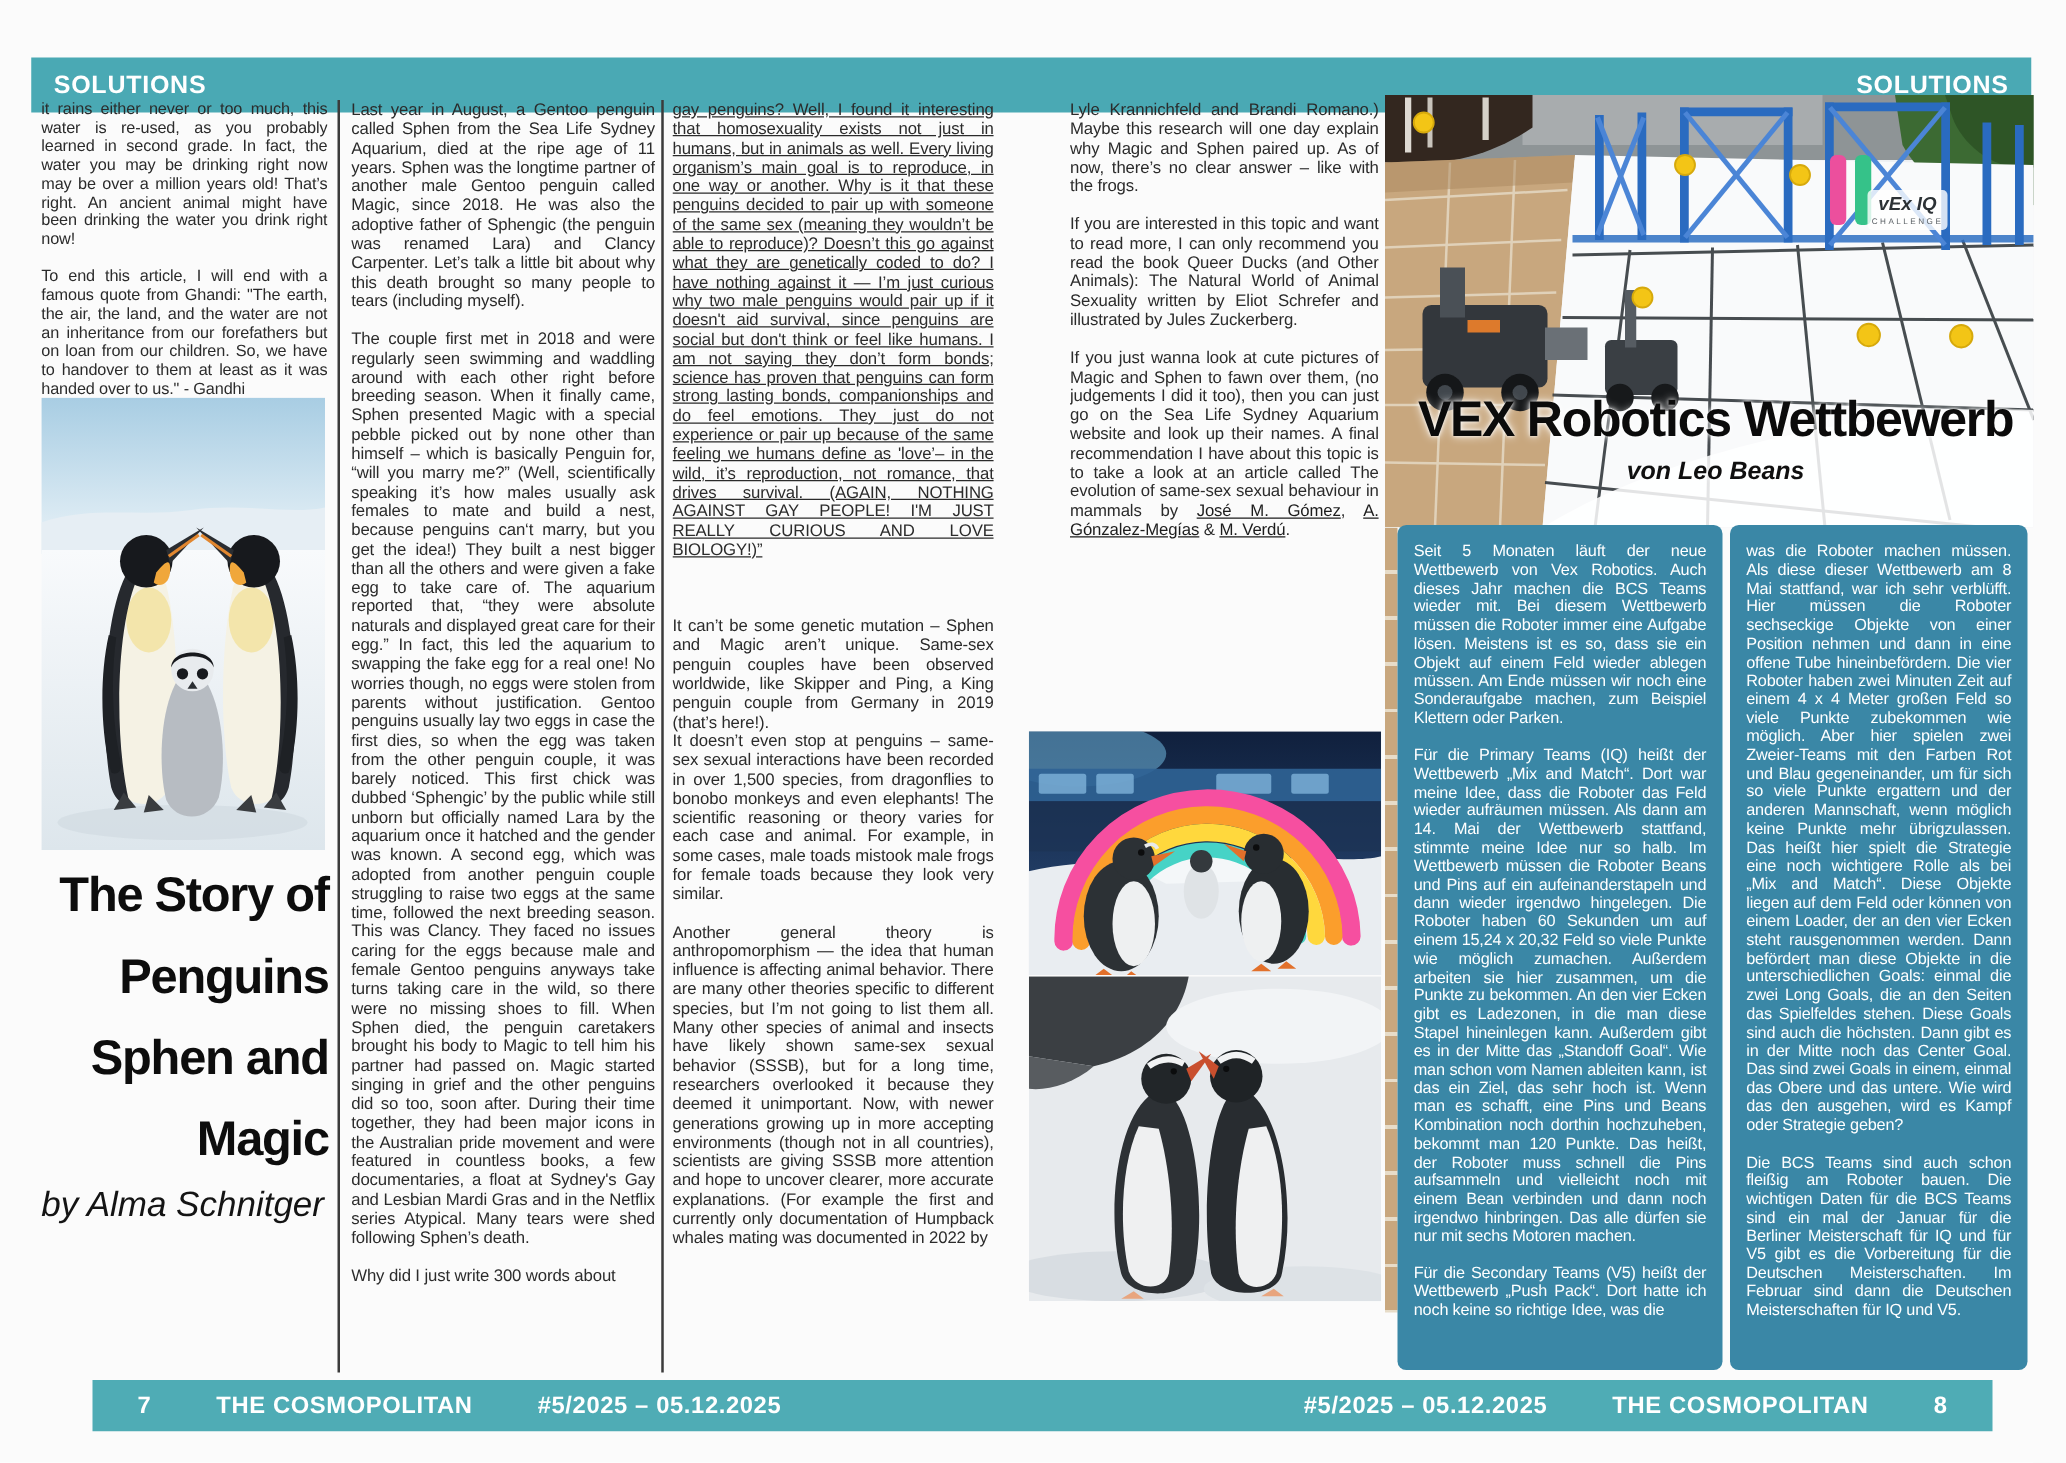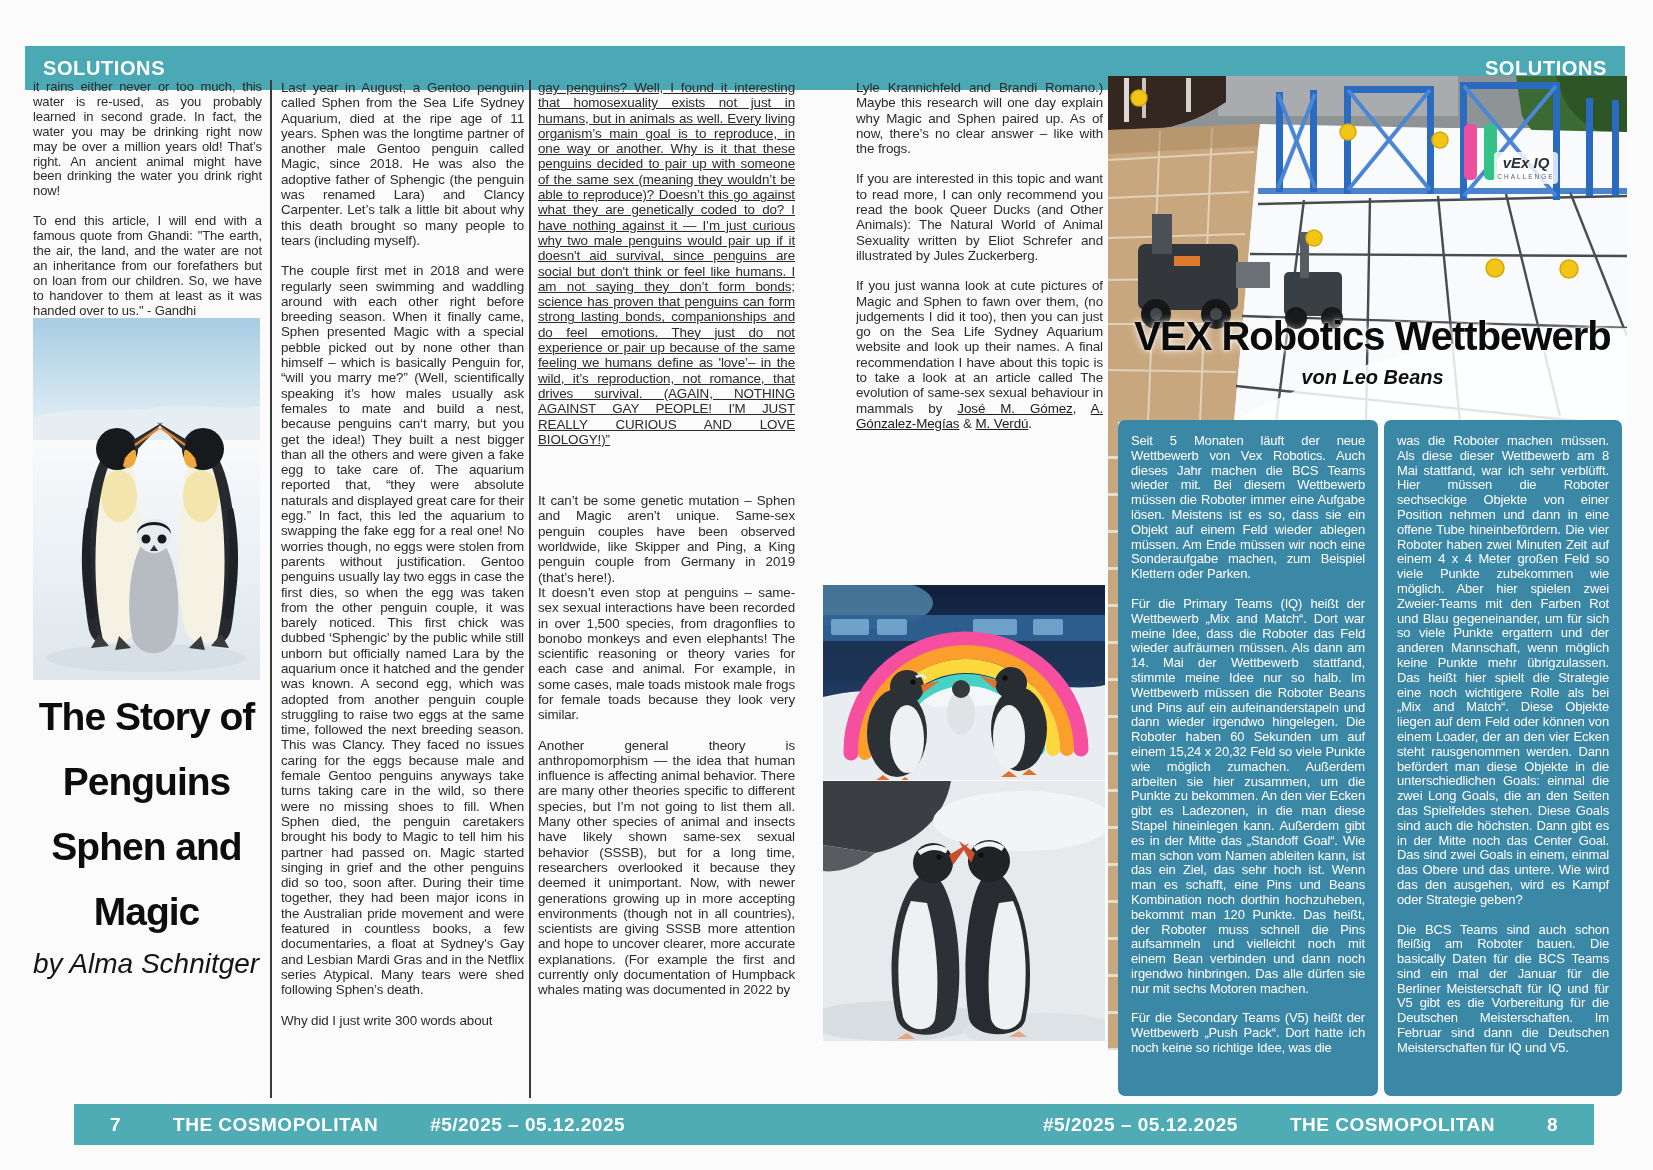--- a/index.html
+++ b/index.html
@@ -23,21 +23,21 @@
   .vdiv{position:absolute;top:80px;width:2px;height:1018px;background:#3b3b3b;}
   .d1{left:270px;} .d2{left:529px;}
   .photo{position:absolute;overflow:hidden;}
   .photo svg{display:block;width:100%;height:100%;}
   .emperor{left:33px;top:318px;width:227px;height:362px;}
   .rainbow{left:823px;top:585px;width:282px;height:195px;}
   .kissing{left:823px;top:781px;width:282px;height:260px;}
   .robots{left:1108px;top:76px;width:519px;height:346px;}
   .pave-strip{position:absolute;left:1108px;top:422px;width:10px;height:628px;
       background:repeating-linear-gradient(to bottom,#c8a77e 0 34px,#e7dcc8 34px 37px);}
-  .art-title{position:absolute;left:30px;top:684px;width:233px;text-align:center;
+  .art-title{position:absolute;left:30px;top:684px;width:233px;text-align:right;
       font-size:39px;font-weight:800;line-height:65px;letter-spacing:-1px;color:#0d0d0d;}
   .art-byline{position:absolute;left:33px;top:948px;width:245px;font-style:italic;
       font-size:28px;color:#141414;}
   .vex-title{position:absolute;left:1118px;top:314px;width:509px;text-align:center;
       font-size:40px;font-weight:800;letter-spacing:-1px;color:#0b0b0b;white-space:nowrap;
       text-shadow:0 0 8px rgba(255,255,255,.95),0 0 3px rgba(255,255,255,.95);}
   .vex-byline{position:absolute;left:1118px;top:366px;width:509px;text-align:center;
       font-size:20px;font-weight:bold;font-style:italic;color:#101010;
       text-shadow:0 0 6px rgba(255,255,255,.95);}
   .debox{position:absolute;top:420px;height:676px;background:#3A87A6;border-radius:7px;
@@ -317,21 +317,21 @@
   <div class="vex-byline">von Leo Beans</div>
 
   <div class="debox box1">
     <p>Seit 5 Monaten läuft der neue Wettbewerb von Vex Robotics. Auch dieses Jahr machen die BCS Teams wieder mit. Bei diesem Wettbewerb müssen die Roboter immer eine Aufgabe lösen. Meistens ist es so, dass sie ein Objekt auf einem Feld wieder ablegen müssen. Am Ende müssen wir noch eine Sonderaufgabe machen, zum Beispiel Klettern oder Parken.</p>
     <p>Für die Primary Teams (IQ) heißt der Wettbewerb „Mix and Match“. Dort war meine Idee, dass die Roboter das Feld wieder aufräumen müssen. Als dann am 14. Mai der Wettbewerb stattfand, stimmte meine Idee nur so halb. Im Wettbewerb müssen die Roboter Beans und Pins auf ein aufeinanderstapeln und dann wieder irgendwo hingelegen. Die Roboter haben 60 Sekunden um auf einem 15,24 x 20,32 Feld so viele Punkte wie möglich zumachen. Außerdem arbeiten sie hier zusammen, um die Punkte zu bekommen. An den vier Ecken gibt es Ladezonen, in die man diese Stapel hineinlegen kann. Außerdem gibt es in der Mitte das „Standoff Goal“. Wie man schon vom Namen ableiten kann, ist das ein Ziel, das sehr hoch ist. Wenn man es schafft, eine Pins und Beans Kombination noch dorthin hochzuheben, bekommt man 120 Punkte.  Das heißt, der Roboter muss schnell die Pins aufsammeln und vielleicht noch mit einem Bean verbinden und dann noch irgendwo hinbringen. Das alle dürfen sie nur mit sechs Motoren machen.</p>
     <p>Für die Secondary Teams (V5) heißt der Wettbewerb „Push Pack“. Dort hatte ich noch keine so richtige Idee, was die</p>
   </div>
 
   <div class="debox box2">
     <p>was die Roboter machen müssen. Als diese dieser Wettbewerb am 8 Mai stattfand, war ich sehr verblüfft. Hier müssen die Roboter sechseckige Objekte von einer Position nehmen und dann in eine offene Tube hineinbefördern. Die vier Roboter haben zwei Minuten Zeit auf einem 4 x 4 Meter großen Feld so viele Punkte zubekommen wie möglich. Aber hier spielen zwei Zweier-Teams mit den Farben Rot und Blau gegeneinander, um für sich so viele Punkte ergattern und der anderen Mannschaft, wenn möglich keine Punkte mehr übrigzulassen. Das heißt hier spielt die Strategie eine noch wichtigere Rolle als bei „Mix and Match“. Diese Objekte liegen auf dem Feld oder können von einem Loader, der an den vier Ecken steht rausgenommen werden. Dann befördert man diese Objekte in die unterschiedlichen Goals: einmal die zwei Long Goals, die an den Seiten das Spielfeldes stehen. Diese Goals sind auch die höchsten. Dann gibt es in der Mitte noch das Center Goal. Das sind zwei Goals in einem, einmal das Obere und das untere. Wie wird das den ausgehen, wird es Kampf oder Strategie geben?</p>
-    <p>Die BCS Teams sind auch schon fleißig am Roboter bauen. Die basically Daten für die BCS Teams sind ein mal der Januar für die Berliner Meisterschaft für IQ und für V5 gibt es die Vorbereitung für die Deutschen Meisterschaften. Im Februar sind dann die Deutschen Meisterschaften für IQ und V5.</p>
+    <p>Die BCS Teams sind auch schon fleißig am Roboter bauen. Die wichtigen Daten für die BCS Teams sind ein mal der Januar für die Berliner Meisterschaft für IQ und für V5 gibt es die Vorbereitung für die Deutschen Meisterschaften. Im Februar sind dann die Deutschen Meisterschaften für IQ und V5.</p>
   </div>
 
   <div class="band footer">
     <div class="fgroup">
       <span>7</span>
       <span>THE COSMOPOLITAN</span>
       <span>#5/2025 – 05.12.2025</span>
     </div>
     <div class="fgroup">
       <span>#5/2025 – 05.12.2025</span>

